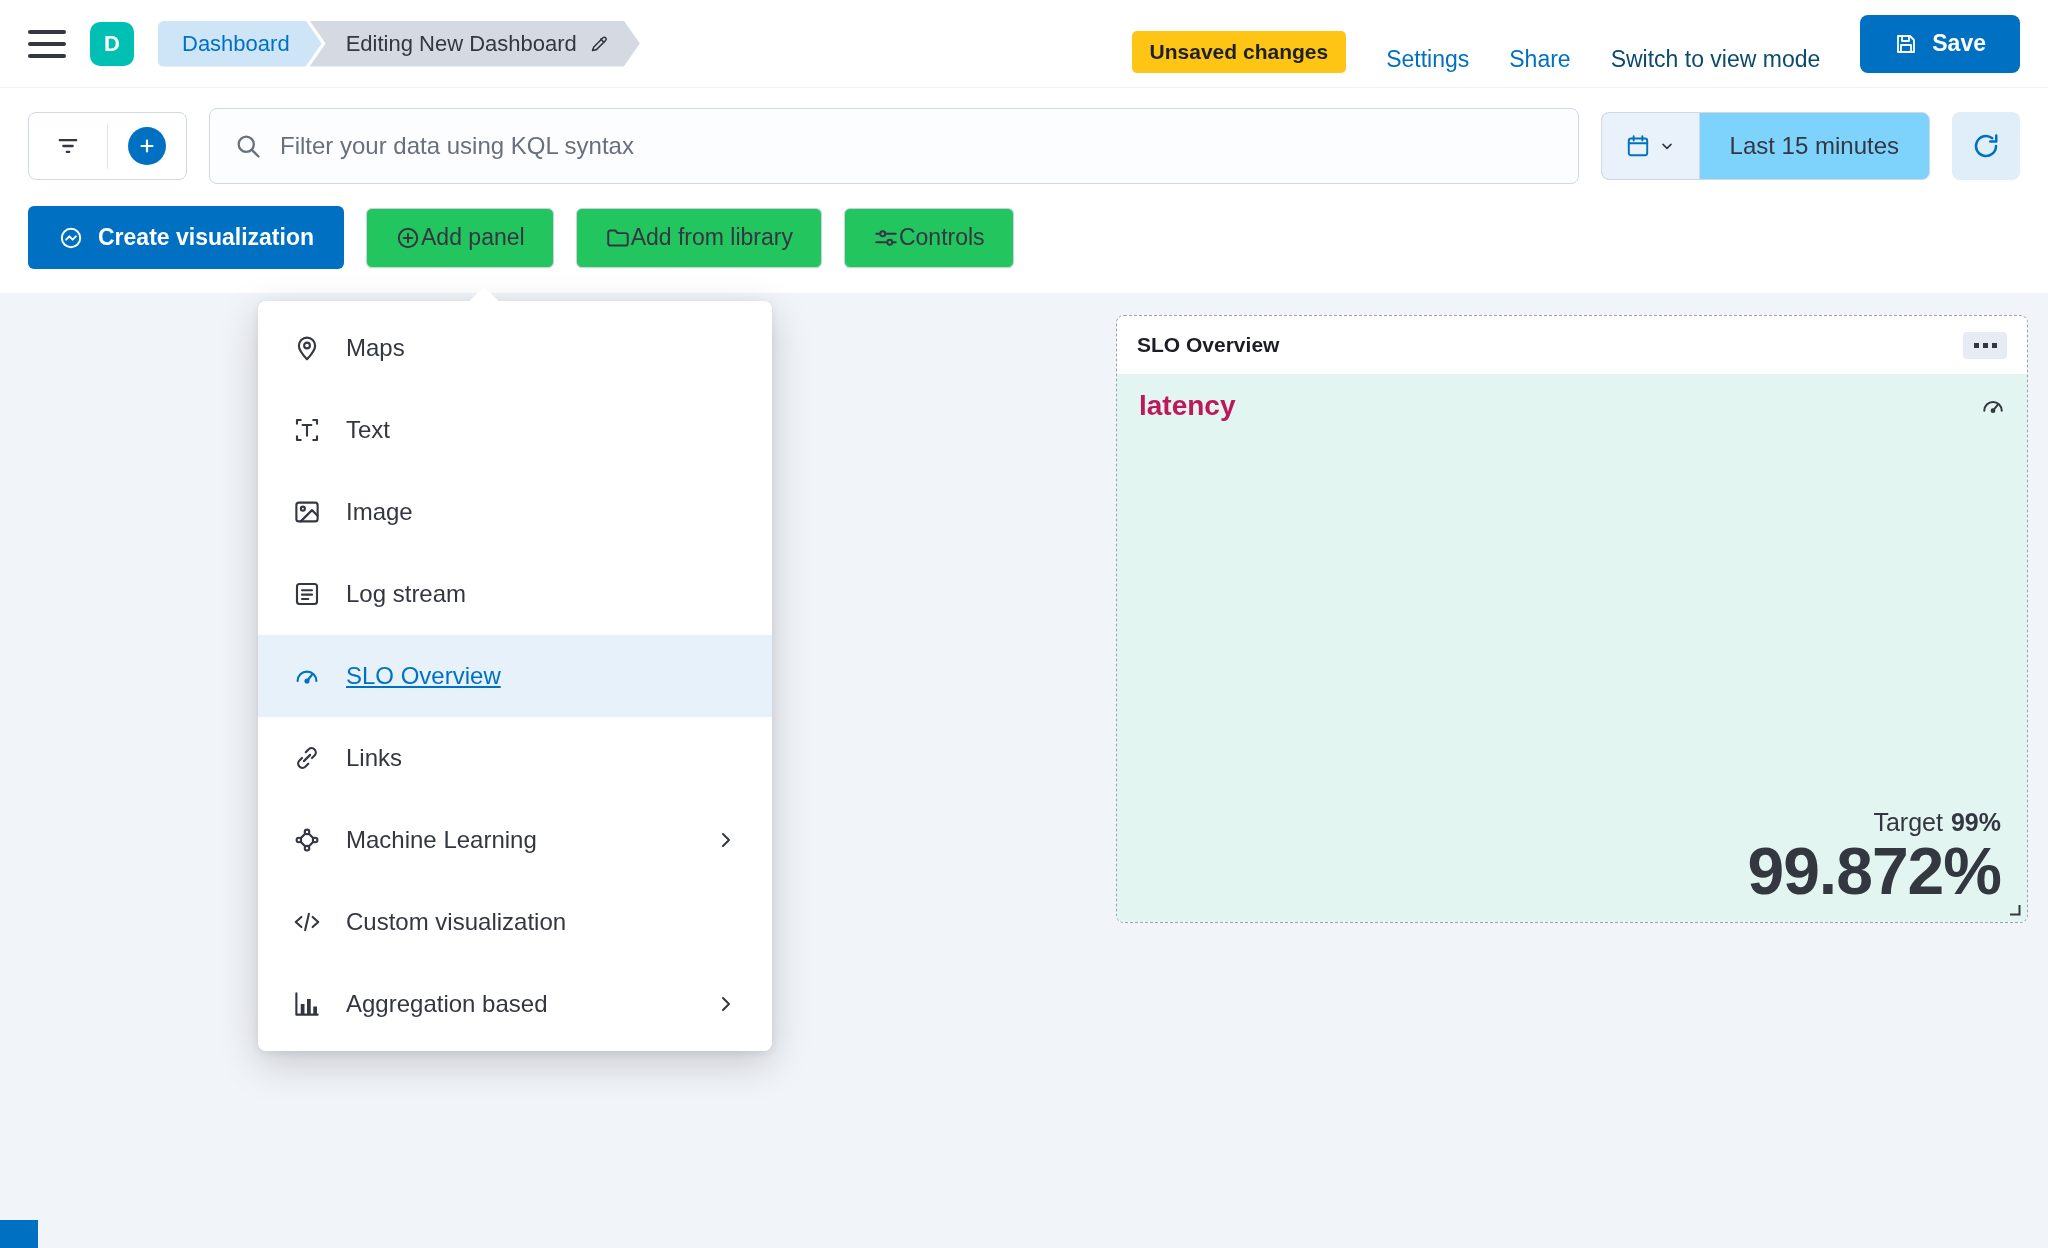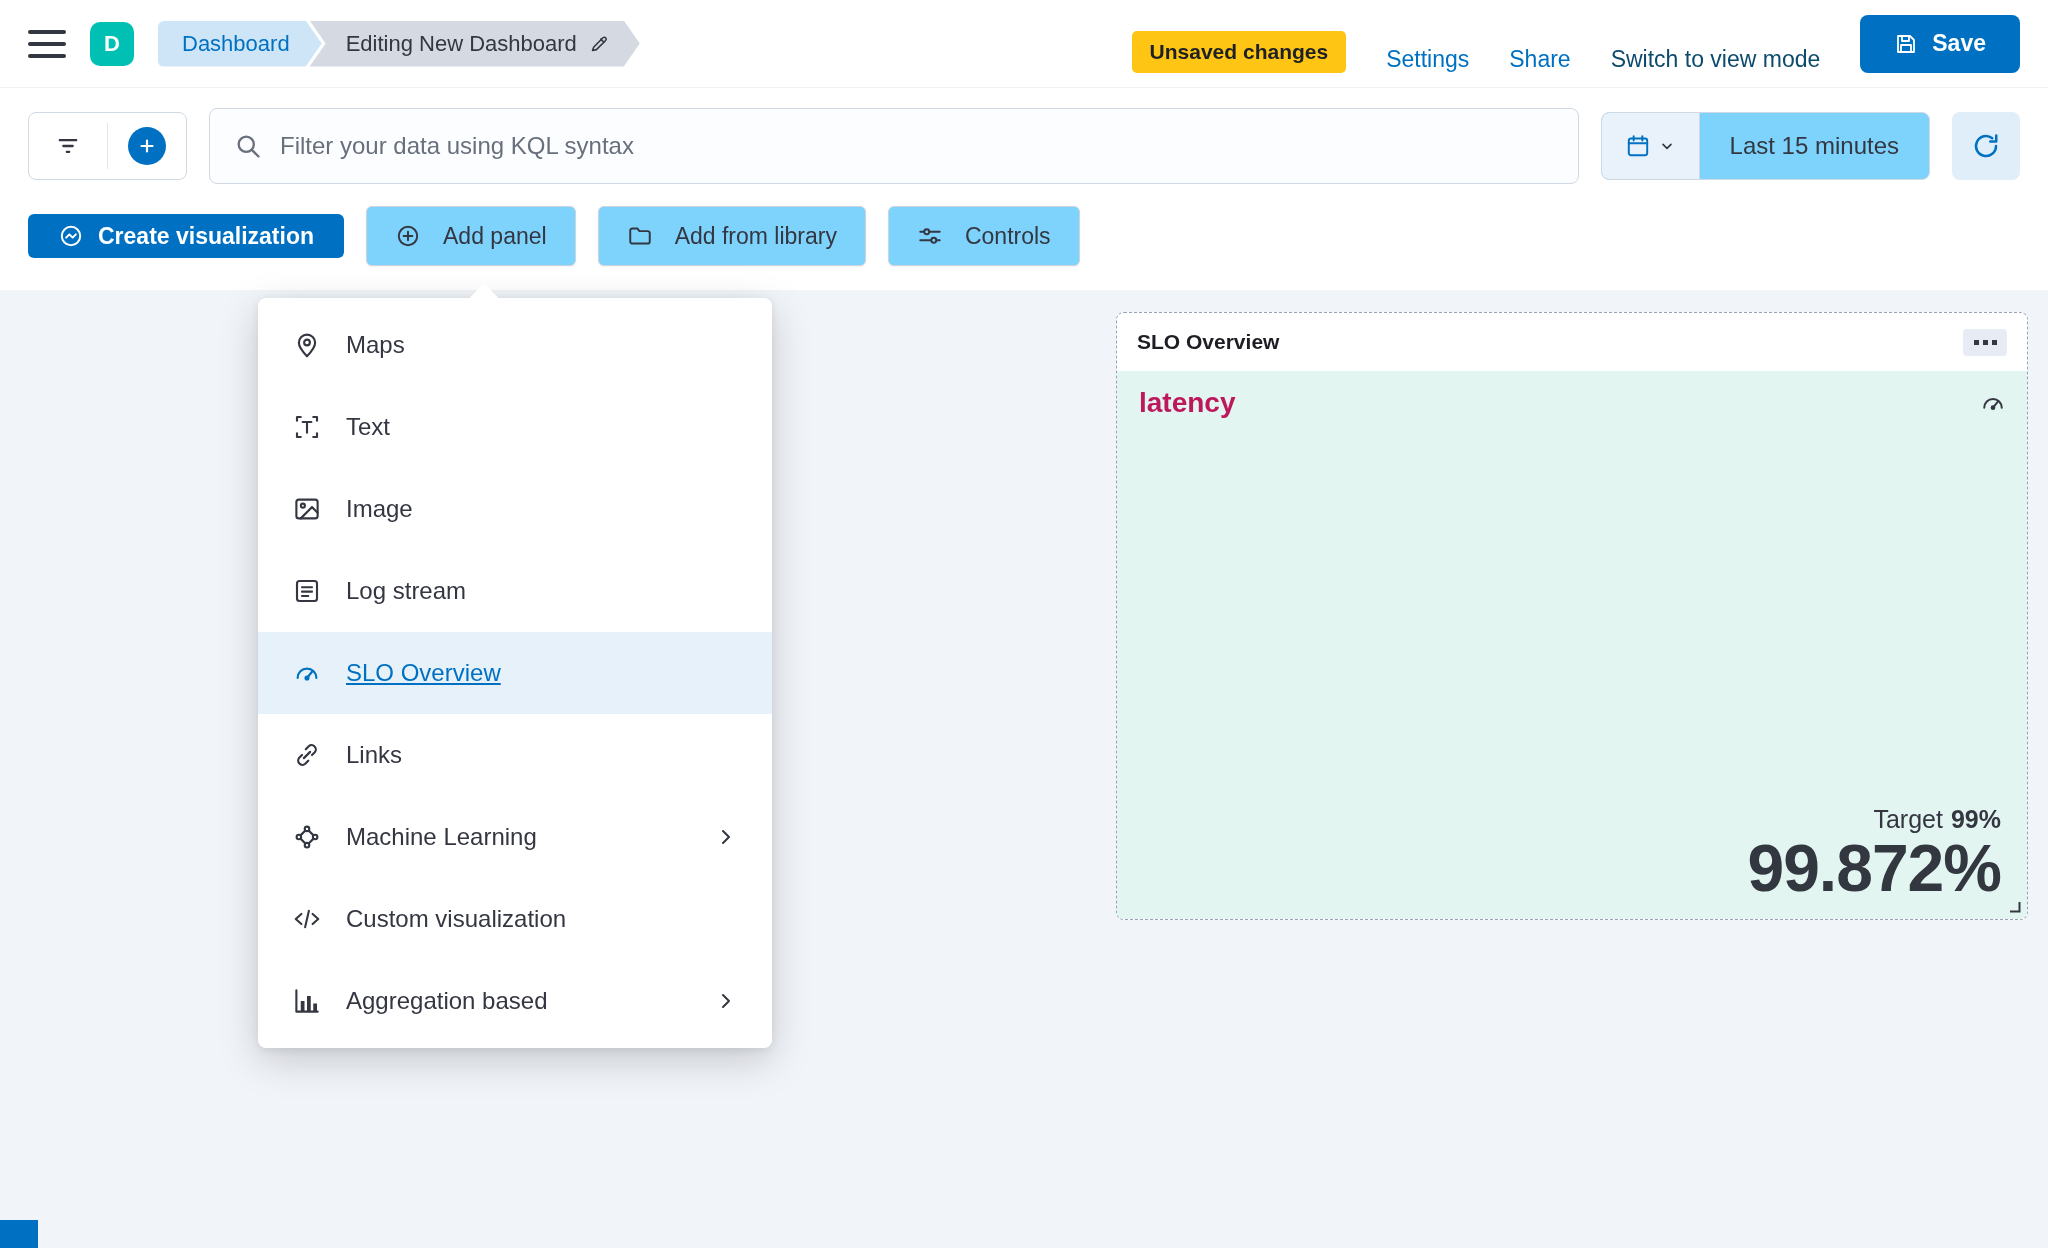--- a/index.html
+++ b/index.html
@@ -81,26 +81,26 @@
   .date-cal .chev { color:#343741; }
   .date-text { padding:0 30px; display:flex; align-items:center; font-size:24px; color:#343741; background:none; border:none; cursor:pointer; }
   .btn-refresh {
     width:68px; height:68px; border:none; border-radius:8px; background:#E0EEFA; color:#0071C2;
     display:flex; align-items:center; justify-content:center; cursor:pointer;
   }
 
   
   .toolbar { display:flex; align-items:center; gap:22px; padding:4px 28px 24px; background:#fff; flex:0 0 auto; }
   .btn-primary {
-    display:flex; align-items:center; gap:14px; height:44px; padding:0 30px;
+    display:flex; align-items:center; gap:14px; height:63px; padding:0 30px;
     background:#0071C2; color:#fff; font-size:23px; font-weight:600; border:none; border-radius:6px; cursor:pointer;
   }
   .btn-ghost {
-    display:flex; align-items:center; gap:22px; height:60px; padding:0 28px;
-    background:#7dd3fc; color:#343741; font-size:23px; font-weight:500;
+    display:flex; align-items:center; gap:0; height:60px; padding:0 28px;
+    background:#22c55e; color:#343741; font-size:23px; font-weight:500;
     border:1px solid #CBD3DF; border-radius:6px; cursor:pointer; box-shadow:0 1px 2px rgba(0,0,0,0.05);
   }
 
   
   .canvas { position:relative; flex:1; background:#F1F4F9; }
 
   
   .menu {
     position:absolute; left:258px; top:8px; width:514px; background:#fff; border-radius:8px;
     box-shadow:0 12px 40px rgba(0,0,0,0.18), 0 2px 8px rgba(0,0,0,0.08); padding:6px 0; z-index:5;

